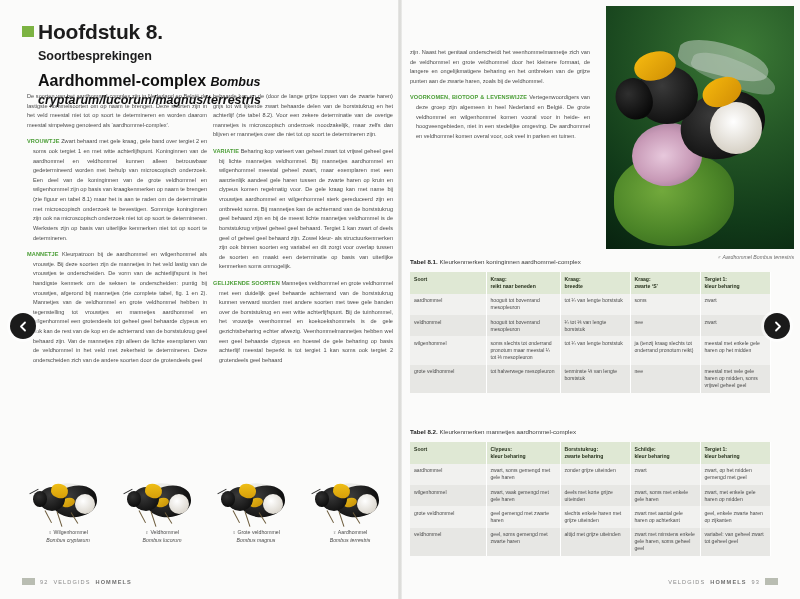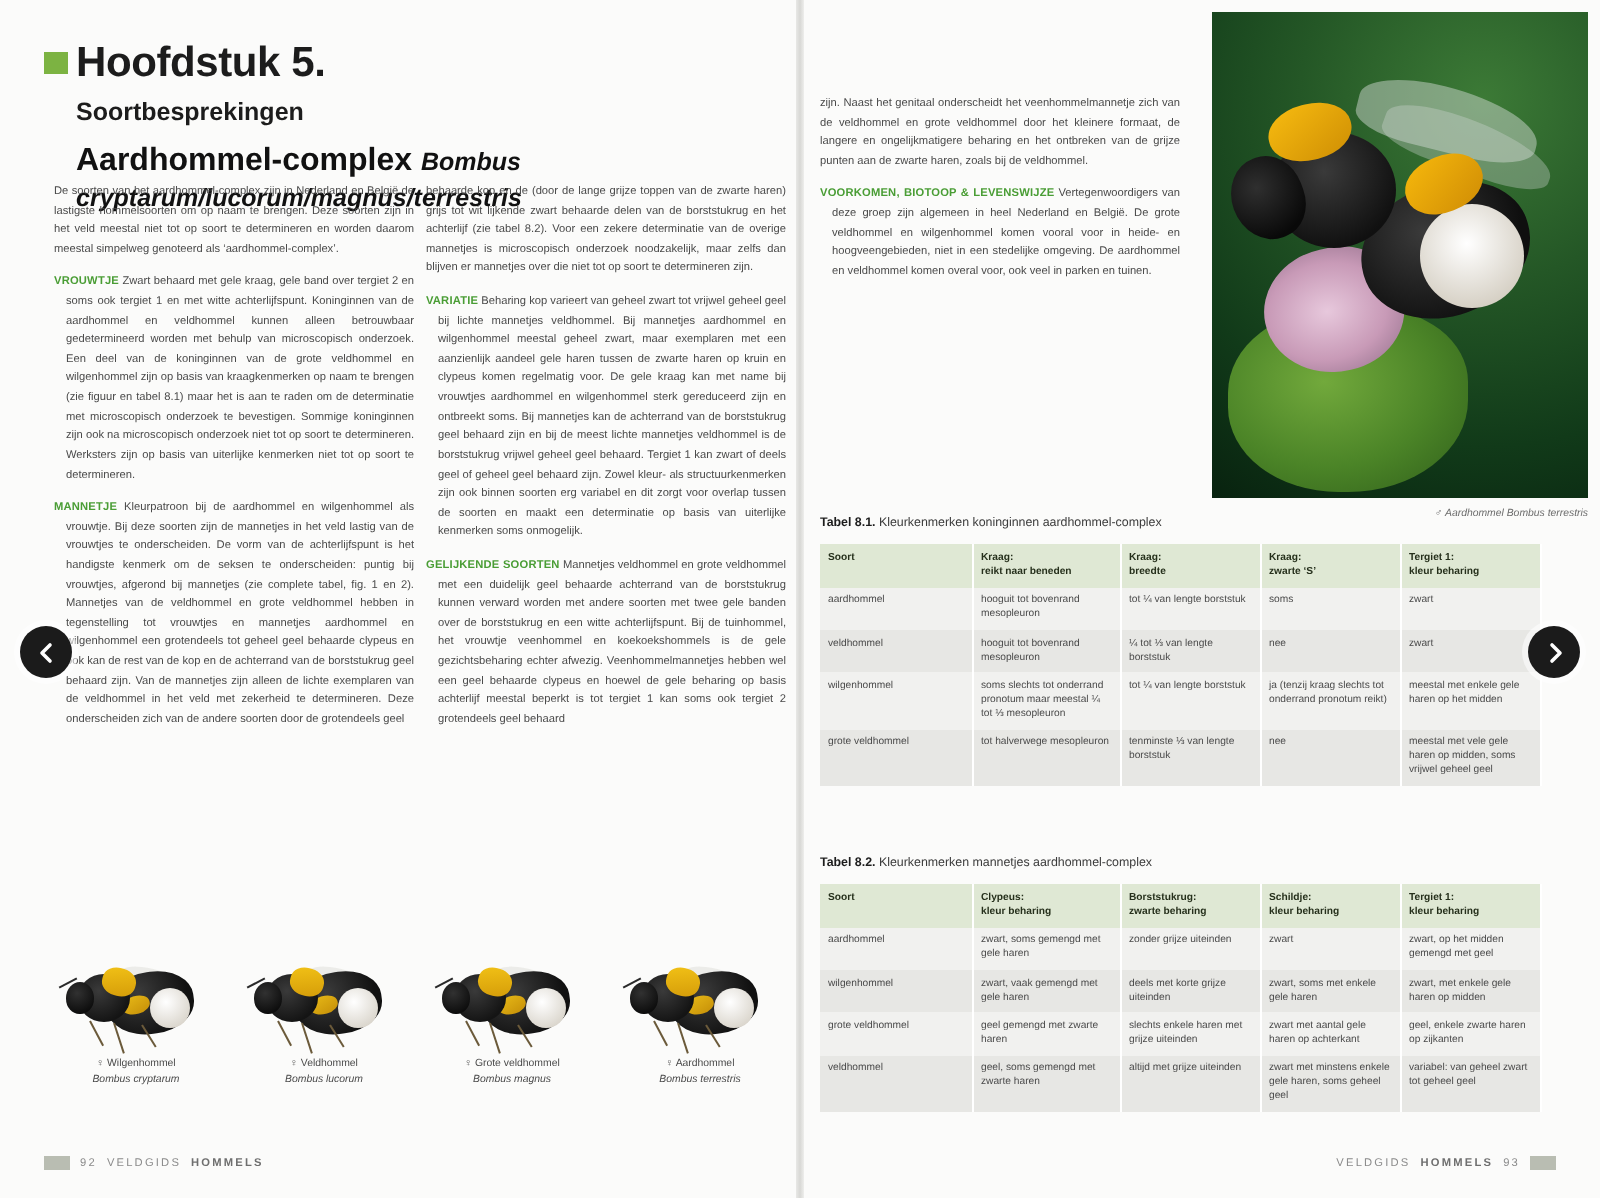--- a/index.html
+++ b/index.html
@@ -147,21 +147,21 @@
 </head>
 <body>
 
 <div class="spread">
 
   <div class="page-left"></div>
   <div class="page-right"></div>
   <div class="gutter"></div>
 
   <div class="chapter-bar"></div>
-  <div class="chapter-title">Hoofdstuk 5.</div>
+  <div class="chapter-title">Hoofdstuk 8.</div>
   <div class="chapter-sub">Soortbesprekingen</div>
   <div class="species-head">
     <span>Aardhommel-complex</span>
     <span class="latin">Bombus cryptarum/lucorum/magnus/terrestris</span>
   </div>
 
   <div class="col col-l">
     <p>De soorten van het aardhommel-complex zijn in Nederland en België de lastigste hommelsoorten om op naam te brengen. Deze soorten zijn in het veld meestal niet tot op soort te determineren en worden daarom meestal simpelweg genoteerd als ‘aardhommel-complex’.</p>
     <p class="hang"><span class="lead">VROUWTJE</span><span> Zwart behaard met gele kraag, gele band over tergiet 2 en soms ook tergiet 1 en met witte achterlijfspunt. Koninginnen van de aardhommel en veldhommel kunnen alleen betrouwbaar gedetermineerd worden met behulp van microscopisch onderzoek. Een deel van de koninginnen van de grote veldhommel en wilgenhommel zijn op basis van kraagkenmerken op naam te brengen (zie figuur en tabel 8.1) maar het is aan te raden om de determinatie met microscopisch onderzoek te bevestigen. Sommige koninginnen zijn ook na microscopisch onderzoek niet tot op soort te determineren. Werksters zijn op basis van uiterlijke kenmerken niet tot op soort te determineren.</span></p>
     <p class="hang"><span class="lead">MANNETJE</span><span> Kleurpatroon bij de aardhommel en wilgenhommel als vrouwtje. Bij deze soorten zijn de mannetjes in het veld lastig van de vrouwtjes te onderscheiden. De vorm van de achterlijfspunt is het handigste kenmerk om de seksen te onderscheiden: puntig bij vrouwtjes, afgerond bij mannetjes (zie complete tabel, fig. 1 en 2). Mannetjes van de veldhommel en grote veldhommel hebben in tegenstelling tot vrouwtjes en mannetjes aardhommel en wilgenhommel een grotendeels tot geheel geel behaarde clypeus en ook kan de rest van de kop en de achterrand van de borststukrug geel behaard zijn. Van de mannetjes zijn alleen de lichte exemplaren van de veldhommel in het veld met zekerheid te determineren. Deze onderscheiden zich van de andere soorten door de grotendeels geel</span></p>

